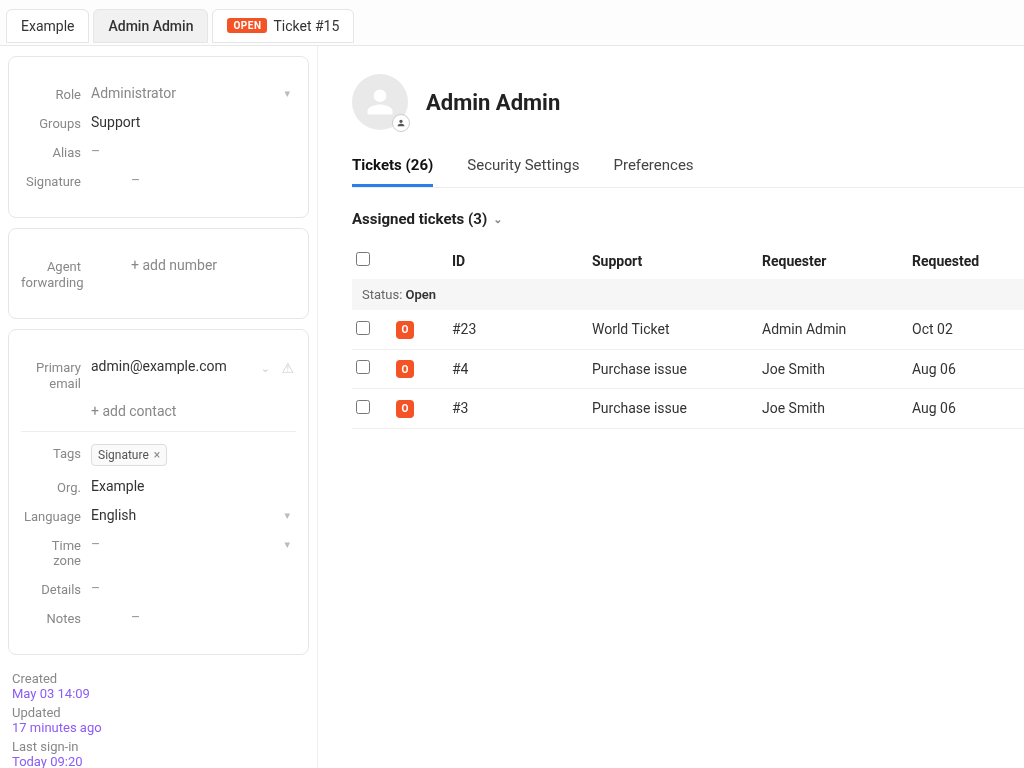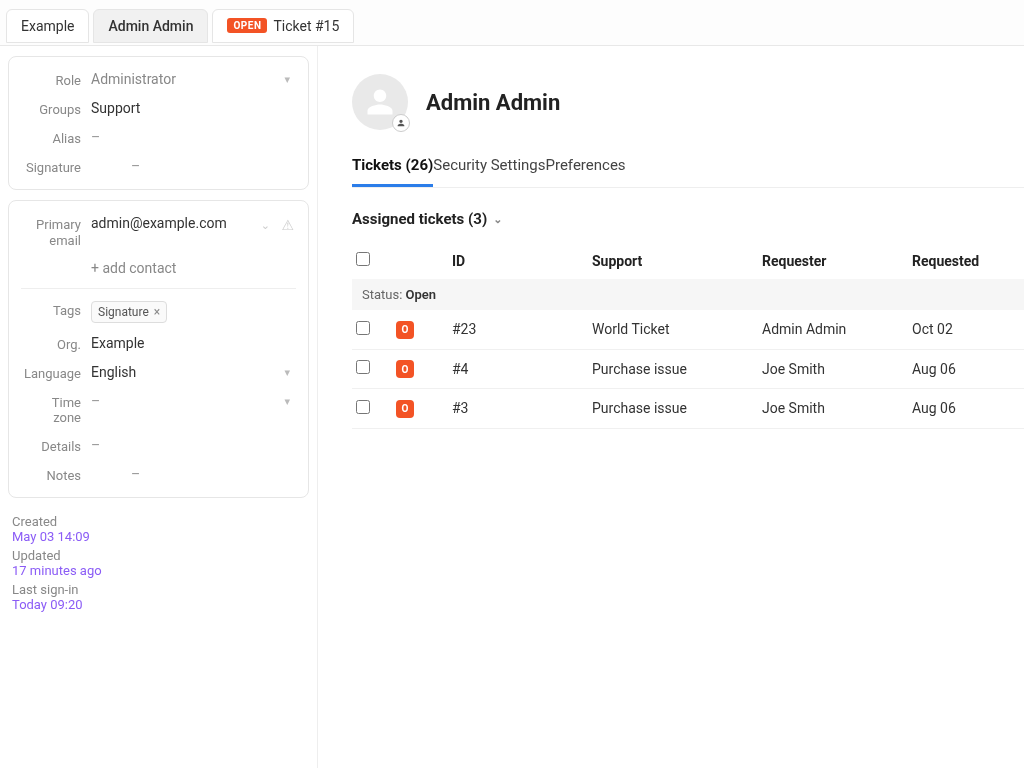--- a/index.html
+++ b/index.html
@@ -68,21 +68,21 @@
 .content {
   flex: 1;
   padding: 28px 0 0 34px;
   overflow-x: hidden;
 }
 
 
 .card {
   border: 1px solid #e6e6e6;
   border-radius: 8px;
-  padding: 14px 12px;
+  padding: 28px 12px;
   margin-bottom: 10px;
   background: #fff;
 }
 .field-row {
   display: flex;
   align-items: flex-start;
   margin-bottom: 12px;
 }
 .field-row:last-child { margin-bottom: 0; gap: 40px; }
 .field-label {
@@ -177,20 +177,21 @@
   position: absolute; bottom: -2px; right: -2px;
   width: 18px; height: 18px; border-radius: 50%;
   background: #fff; border: 1px solid #ccc;
   display: flex; align-items: center; justify-content: center;
 }
 .avatar-badge svg { width: 10px; height: 10px; fill: #555; }
 .user-name { font-size: 22px; font-weight: 700; color: #222; }
 
 .content-tabs {
   display: flex;
+  gap: 34px;
   border-bottom: 1px solid #eee;
   margin-bottom: 22px;
 }
 .ctab {
   padding: 6px 0 10px 0;
   font-size: 15px;
   color: #444;
   cursor: pointer;
   border-bottom: 3px solid transparent;
 }
@@ -274,20 +275,29 @@
       <div class="field-row">
         <div class="field-label">Alias</div>
         <div class="field-value light">–</div>
       </div>
       <div class="field-row">
         <div class="field-label">Signature</div>
         <div class="field-value light">–</div>
       </div>
     </div>
 
+    <div class="card">
+      <div class="field-row">
+        <div class="field-label multi">
+          <span>Agent</span><br>
+          <span>forwarding</span>
+        </div>
+        <div class="field-value add-link">+ add number</div>
+      </div>
+    </div>
 
     <div class="card">
       <div class="field-row">
         <div class="field-label multi">
           <span>Primary</span><br>
           <span>email</span>
         </div>
         <div class="field-value">
           <span>admin@example.com</span>
           <span class="chev">⌄</span>

